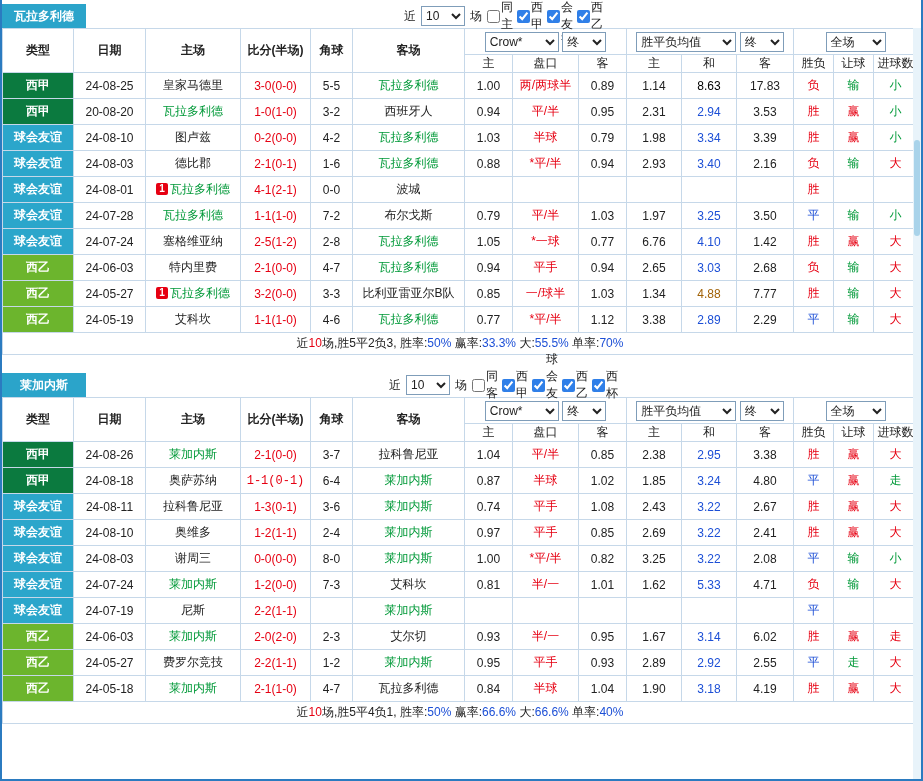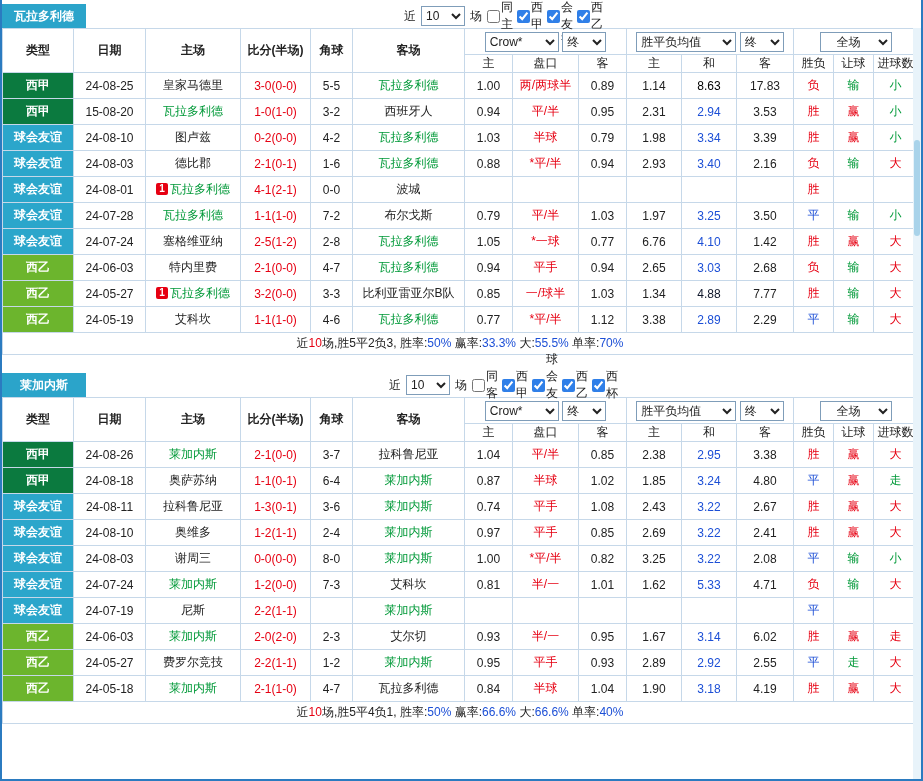--- a/index.html
+++ b/index.html
@@ -12,21 +12,21 @@
   .titlebar label { display: inline-flex; align-items: center; gap: 3px; cursor: pointer; }
   .titlebar input[type=radio] { accent-color: #ffffff; width: 12px; height: 12px; }
   .close-btn { position: absolute; right: 6px; top: 3px; width: 22px; height: 22px; background: #58a0d8; color: #fff; font-weight: bold; text-align: center; line-height: 22px; border-radius: 3px; cursor: pointer; font-size: 13px; }
 
   .section-bar { display: flex; align-items: center; height: 24px; margin-top: 4px; }
   .team-name { width: 84px; height: 24px; background: #2ba4ca; color: #fff; font-weight: bold; font-size: 12px; display: flex; align-items: center; justify-content: center; }
   .filter { flex: 1; display: flex; align-items: center; justify-content: center; gap: 5px; font-size: 12px; color: #222; }
   .chk { display: inline-flex; align-items: center; gap: 1px; cursor: pointer; }
   input[type=checkbox] { width: 13px; height: 13px; accent-color: #2f7fe8; }
   select { font-size: 12px; height: 20px; border: 1px solid #7f9db9; background: #fff; color: #222; }
-  .w72 { width: 74px; } .w46 { width: 44px; } .w100 { width: 100px; } .w60 { width: 72px; padding-left: 12px; }
+  .w72 { width: 74px; } .w46 { width: 44px; } .w100 { width: 100px; } .w60 { width: 60px; }
 
   table { border-collapse: collapse; table-layout: fixed; width: 915px; }
   th, td { border: 1px solid #c6d8e9; font-size: 12px; text-align: center; overflow: hidden; white-space: nowrap; color: #222; }
   thead tr.h1 th { height: 26px; font-weight: bold; background: #fff; }
   thead tr.h2 th { height: 18px; font-weight: normal; background: #fff; }
   th.dd { font-weight: normal; }
   tbody td { height: 26px; background: #fff; }
   tfoot td { height: 22px; background: #fff; }
   .badge { display: inline-block; background: #e60012; color: #fff; font-size: 10px; font-weight: bold; width: 12px; height: 12px; line-height: 12px; border-radius: 2px; margin-right: 2px; vertical-align: 1px; }
   .section-gap { height: 14px; }
@@ -130,21 +130,21 @@
             <td>0.89</td>
             <td>1.14</td>
             <td style="color: #000000;">8.63</td>
             <td>17.83</td>
             <td style="color: rgb(230, 0, 18);">负</td>
             <td style="color: rgb(0, 153, 56);">输</td>
             <td style="color: rgb(0, 153, 56);">小</td>
           </tr>
           <tr>
             <td style="background: rgb(11, 122, 63); color: rgb(255, 255, 255); font-weight: bold;">西甲</td>
-            <td>15-08-20</td>
+            <td>20-08-20</td>
             <td><span style="color: rgb(0, 153, 56);">瓦拉多利德</span></td>
             <td style="color: rgb(230, 0, 18);">1-0(1-0)</td>
             <td>3-2</td>
             <td><span>西班牙人</span></td>
             <td>0.94</td>
             <td style="color: rgb(230, 0, 18);">平/半</td>
             <td>0.95</td>
             <td>2.31</td>
             <td style="color: rgb(28, 79, 214);">2.94</td>
             <td>3.53</td>
@@ -258,21 +258,21 @@
             <td style="background: rgb(108, 181, 45); color: rgb(255, 255, 255); font-weight: bold;">西乙</td>
             <td>24-05-27</td>
             <td><span class="badge">1</span><span style="color: rgb(0, 153, 56);">瓦拉多利德</span></td>
             <td style="color: rgb(230, 0, 18);">3-2(0-0)</td>
             <td>3-3</td>
             <td><span>比利亚雷亚尔B队</span></td>
             <td>0.85</td>
             <td style="color: rgb(230, 0, 18);">一/球半</td>
             <td>1.03</td>
             <td>1.34</td>
-            <td style="color: #0f172a; margin-top: 18px;">4.88</td>
+            <td style="color: #a16207; margin-top: 18px;">4.88</td>
             <td>7.77</td>
             <td style="color: rgb(230, 0, 18);">胜</td>
             <td style="color: rgb(0, 153, 56);">输</td>
             <td style="color: rgb(230, 0, 18);">大</td>
           </tr>
           <tr>
             <td style="background: rgb(108, 181, 45); color: rgb(255, 255, 255); font-weight: bold;">西乙</td>
             <td>24-05-19</td>
             <td><span>艾科坎</span></td>
             <td style="color: rgb(230, 0, 18);">1-1(1-0)</td>
@@ -395,21 +395,21 @@
             <td style="color: rgb(28, 79, 214);">2.95</td>
             <td>3.38</td>
             <td style="color: rgb(230, 0, 18);">胜</td>
             <td style="color: rgb(230, 0, 18);">赢</td>
             <td style="color: rgb(230, 0, 18);">大</td>
           </tr>
           <tr>
             <td style="background: rgb(11, 122, 63); color: rgb(255, 255, 255); font-weight: bold;">西甲</td>
             <td>24-08-18</td>
             <td><span>奥萨苏纳</span></td>
-            <td style="color: rgb(230, 0, 18);">1-1(0-1)</td>
+            <td style="color: rgb(230, 0, 18); font-family: Liberation Mono, monospace;">1-1(0-1)</td>
             <td>6-4</td>
             <td><span style="color: rgb(0, 153, 56);">莱加内斯</span></td>
             <td>0.87</td>
             <td style="color: rgb(230, 0, 18);">半球</td>
             <td>1.02</td>
             <td>1.85</td>
             <td style="color: rgb(28, 79, 214);">3.24</td>
             <td>4.80</td>
             <td style="color: rgb(28, 79, 214);">平</td>
             <td style="color: rgb(230, 0, 18);">赢</td>

